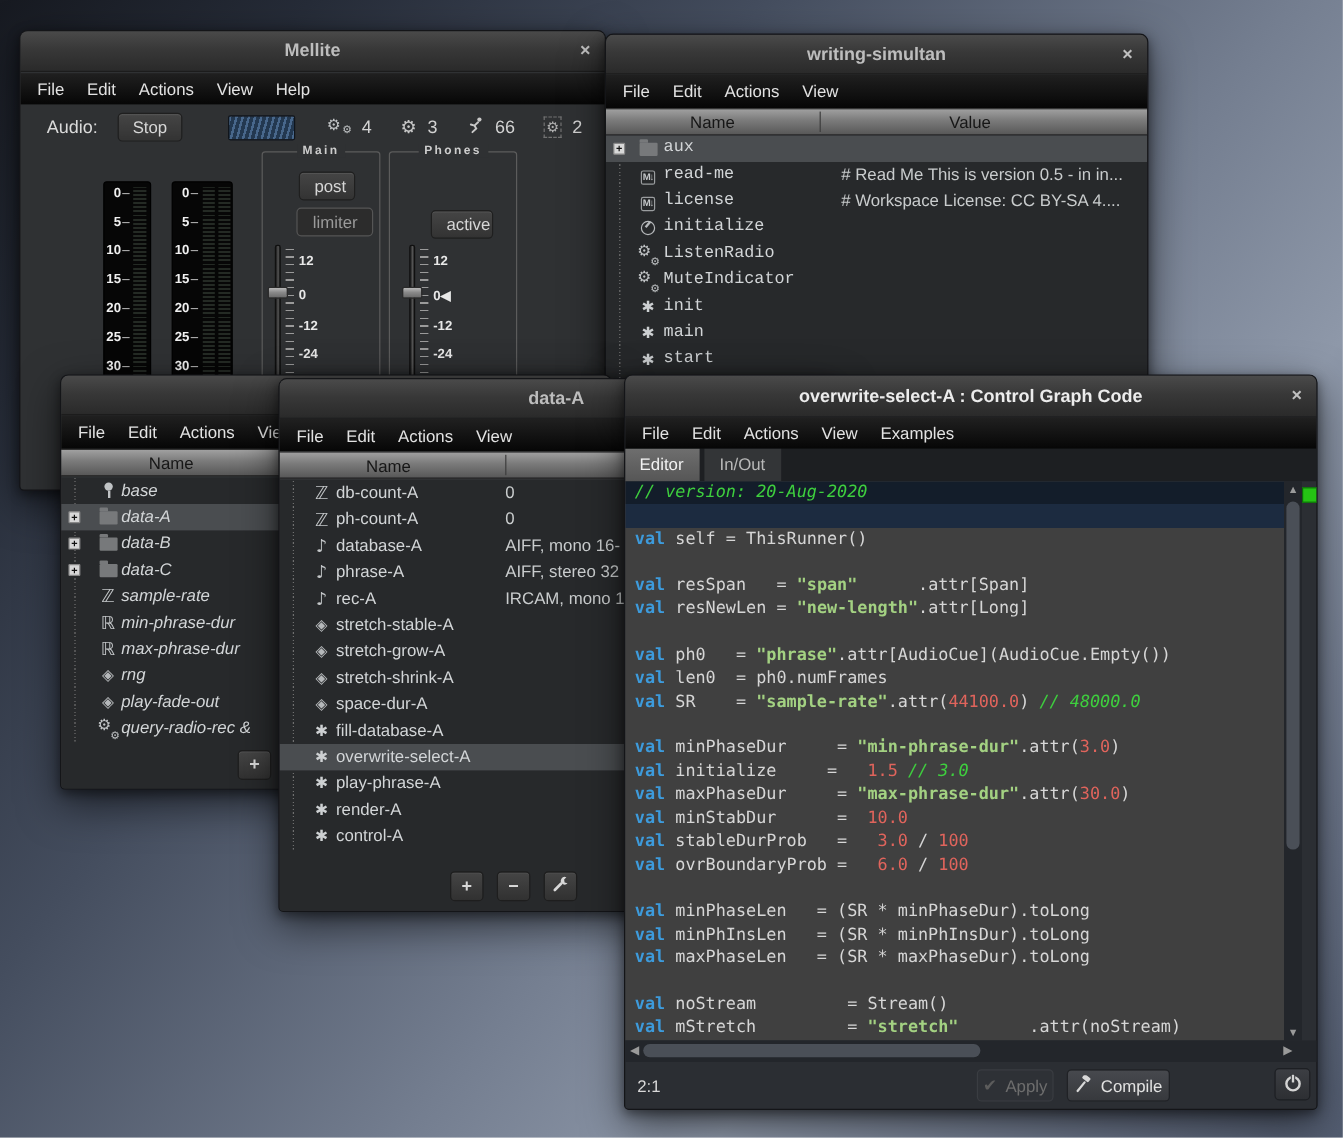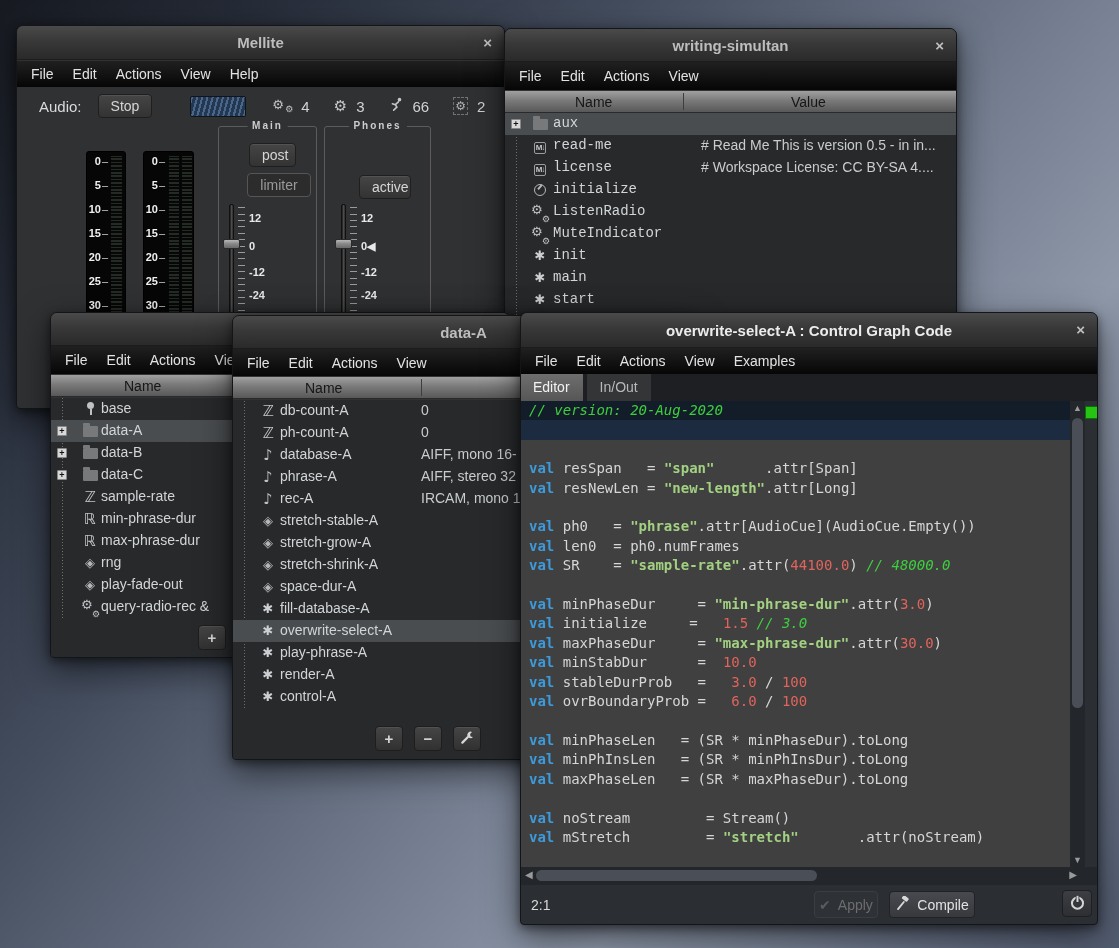--- a/index.html
+++ b/index.html
@@ -73,21 +73,21 @@
   .mlabels span{ position:absolute; right:1px; font-size:11px; font-weight:bold; color:#f0f0f0;}
   .mlabels span::after{ content:"–"; color:#cfcfcf; margin-left:1px; font-weight:normal;}
   .ledstrip{ position:absolute; top:4px; bottom:4px;
     background:repeating-linear-gradient(0deg,#242a24 0 1.6px,#070707 1.6px 3.4px);}
   .ledstrip.l1{ left:24px; right:3px;}
   .ledstrip.l2a{ left:25px; width:10px;} .ledstrip.l2b{ left:38px; width:10px;}
   .groupbox{ position:absolute; top:100px; height:272px; border:1px solid #5c5c5c; border-radius:3px;}
   #grp-main{ left:201px; width:99px;} #grp-phones{ left:307px; width:107px;}
   .grouplabel{ position:absolute; top:-7px; left:50%; transform:translateX(-50%); background:#2f3133;
     padding:0 5px; font-size:10px; font-weight:bold; letter-spacing:2px; color:#cdcdcd; white-space:nowrap;}
-  .gbtn{ position:absolute; text-align:center;}
+  .gbtn{ position:absolute; text-align:right;}
   .gbtn.off{ background:#2c2c2c; color:#9a9a9a; box-shadow:none; border-color:#555;}
   #btn-post{ left:30px; top:16px; width:47px;}
   #btn-limiter{ left:28px; top:46px; width:64px;}
   #btn-active{ left:34px; top:48px; width:52px;}
   .fader-track{ position:absolute; top:77px; width:5px; height:190px;
     background:linear-gradient(90deg,#1a1a1a,#555 60%,#222); border-radius:2px; border:1px solid #101010;}
   .fader-ticks{ position:absolute; top:80px; width:7px; height:110px;
     background-image:repeating-linear-gradient(0deg,#9a9a9a 0 1px,transparent 1px 6.4px); background-size:7px 100%;}
   .fader-thumb{ position:absolute; width:17px; height:10px; border-radius:2px;
     background:linear-gradient(#b8b8b8,#8a8a8a 45%,#6a6a6a); border:1px solid #2a2a2a;}
@@ -102,21 +102,21 @@
   #win-writing .trow .tname{ left:48px;font-family:Liberation Mono, monospace;}
   #win-writing .trow .tvalue{ left:196px;}
   #win-writing .guide-col{ left:11px; top:22px;}
 
   
   #win-workspace{ left:50px; top:312px; width:460px; height:346px; z-index:3;}
   #win-workspace .menubar{ top:33px; height:28px;}
   #win-workspace .colheader{ top:61px;}
   #win-workspace .listbody{ top:85px; bottom:0;}
   #win-workspace .trow .ticon{ left:30px;}
-  #win-workspace .trow .tname{ left:50px;}
+  #win-workspace .trow .tname{ left:50px;font-style:italic;}
   #win-workspace .guide-col{ left:11px; top:0;}
   .sq-btn{ position:absolute; width:28px; height:25px; background:linear-gradient(#454545,#313131);
     border:1px solid #1e1e1e; border-radius:4px; color:#d8d8d8; font-weight:bold; font-size:15px;
     display:flex; align-items:center; justify-content:center; box-shadow:inset 0 1px 0 rgba(255,255,255,.07);}
   #ws-add{ left:147px; top:312px;}
 
   
   #win-dataA{ left:232px; top:315px; width:463px; height:445px; z-index:4;}
   #win-dataA .menubar{ top:33px; height:27px;}
   #win-dataA .colheader{ top:60px;}
@@ -481,20 +481,21 @@
       <span class="menu-item">View</span>
       <span class="menu-item">Examples</span>
     </nav>
   <div class="tabrow">
     <div class="tab active">Editor</div>
     <div class="tab inactive">In/Out</div>
   </div>
   <div class="editor">
       <div class="cline l-first"><span class="cm">// version: 20-Aug-2020</span></div>
       <div class="cline l-cur">&nbsp;</div>
+      <div class="cline"><span class="kw">val </span><span class="pl">self = ThisRunner()</span></div>
       <div class="cline">&nbsp;</div>
       <div class="cline"><span class="kw">val </span><span class="pl">resSpan   = </span><span class="st">"span"</span><span class="pl">      .attr[Span]</span></div>
       <div class="cline"><span class="kw">val </span><span class="pl">resNewLen = </span><span class="st">"new-length"</span><span class="pl">.attr[Long]</span></div>
       <div class="cline">&nbsp;</div>
       <div class="cline"><span class="kw">val </span><span class="pl">ph0   = </span><span class="st">"phrase"</span><span class="pl">.attr[AudioCue](AudioCue.Empty())</span></div>
       <div class="cline"><span class="kw">val </span><span class="pl">len0  = ph0.numFrames</span></div>
       <div class="cline"><span class="kw">val </span><span class="pl">SR    = </span><span class="st">"sample-rate"</span><span class="pl">.attr(</span><span class="nm">44100.0</span><span class="pl">) </span><span class="cm">// 48000.0</span></div>
       <div class="cline">&nbsp;</div>
       <div class="cline"><span class="kw">val </span><span class="pl">minPhaseDur     = </span><span class="st">"min-phrase-dur"</span><span class="pl">.attr(</span><span class="nm">3.0</span><span class="pl">)</span></div>
       <div class="cline"><span class="kw">val </span><span class="pl">initialize     =   </span><span class="nm">1.5</span><span class="pl"> </span><span class="cm">// 3.0</span></div>

